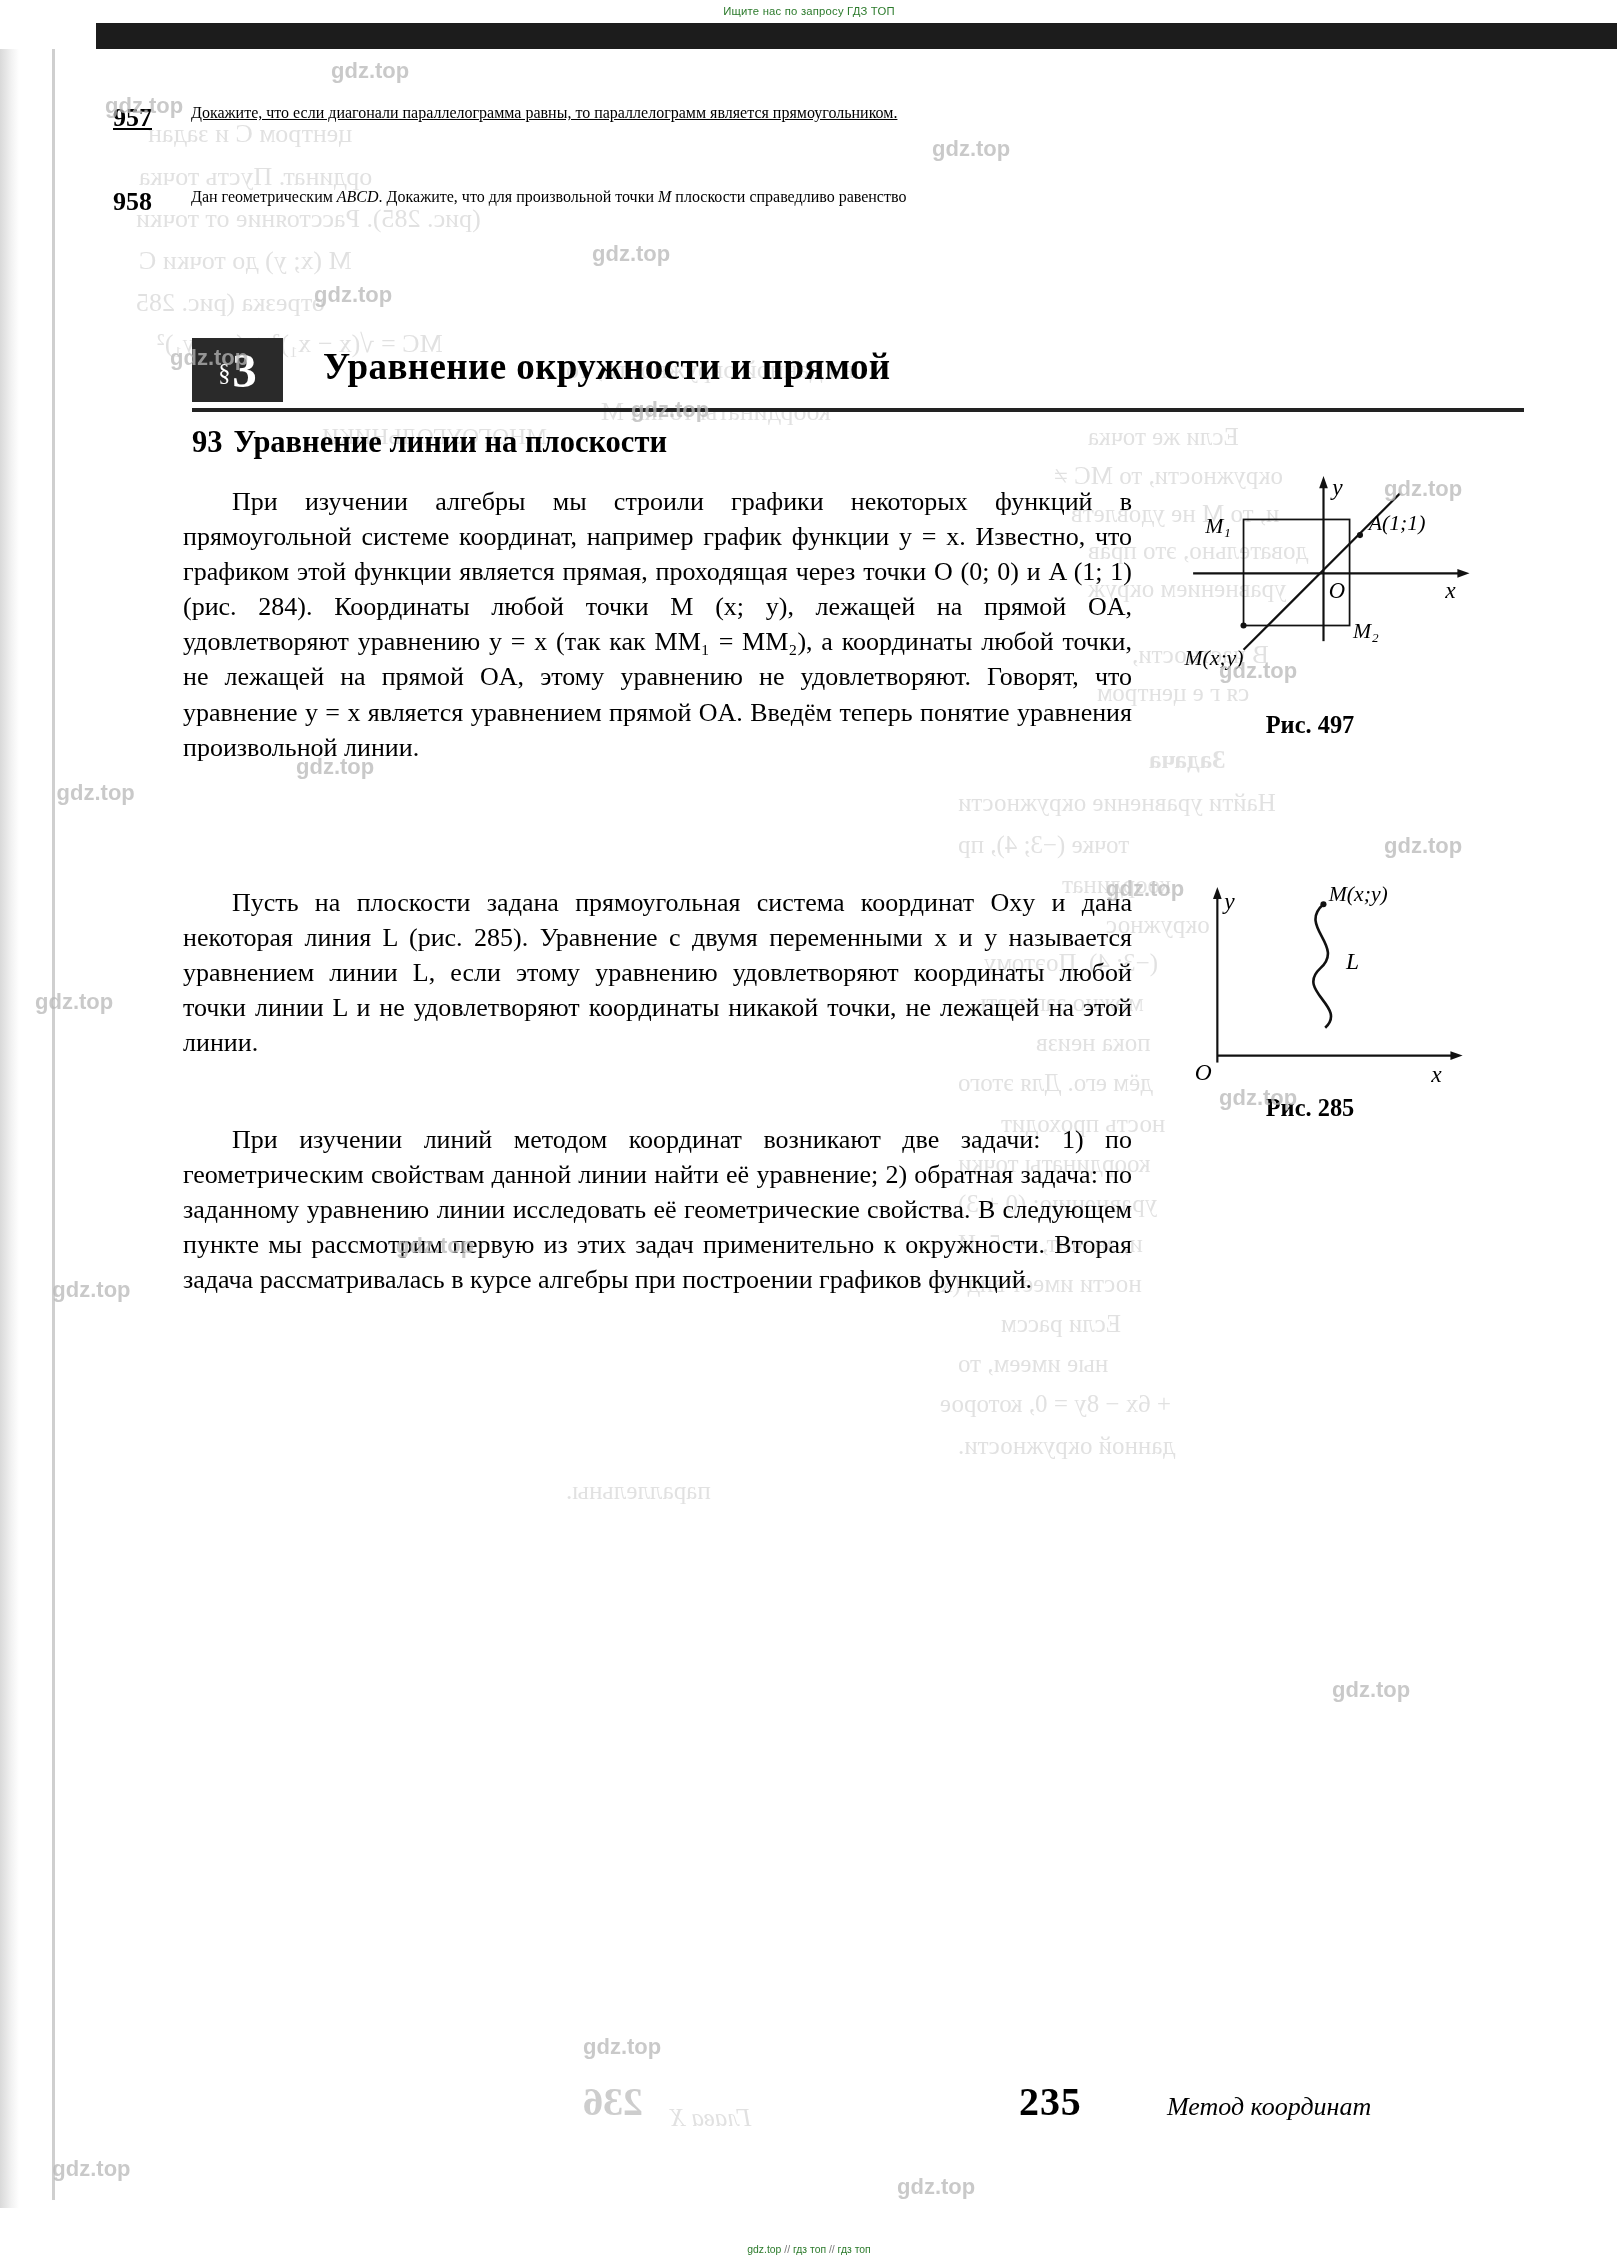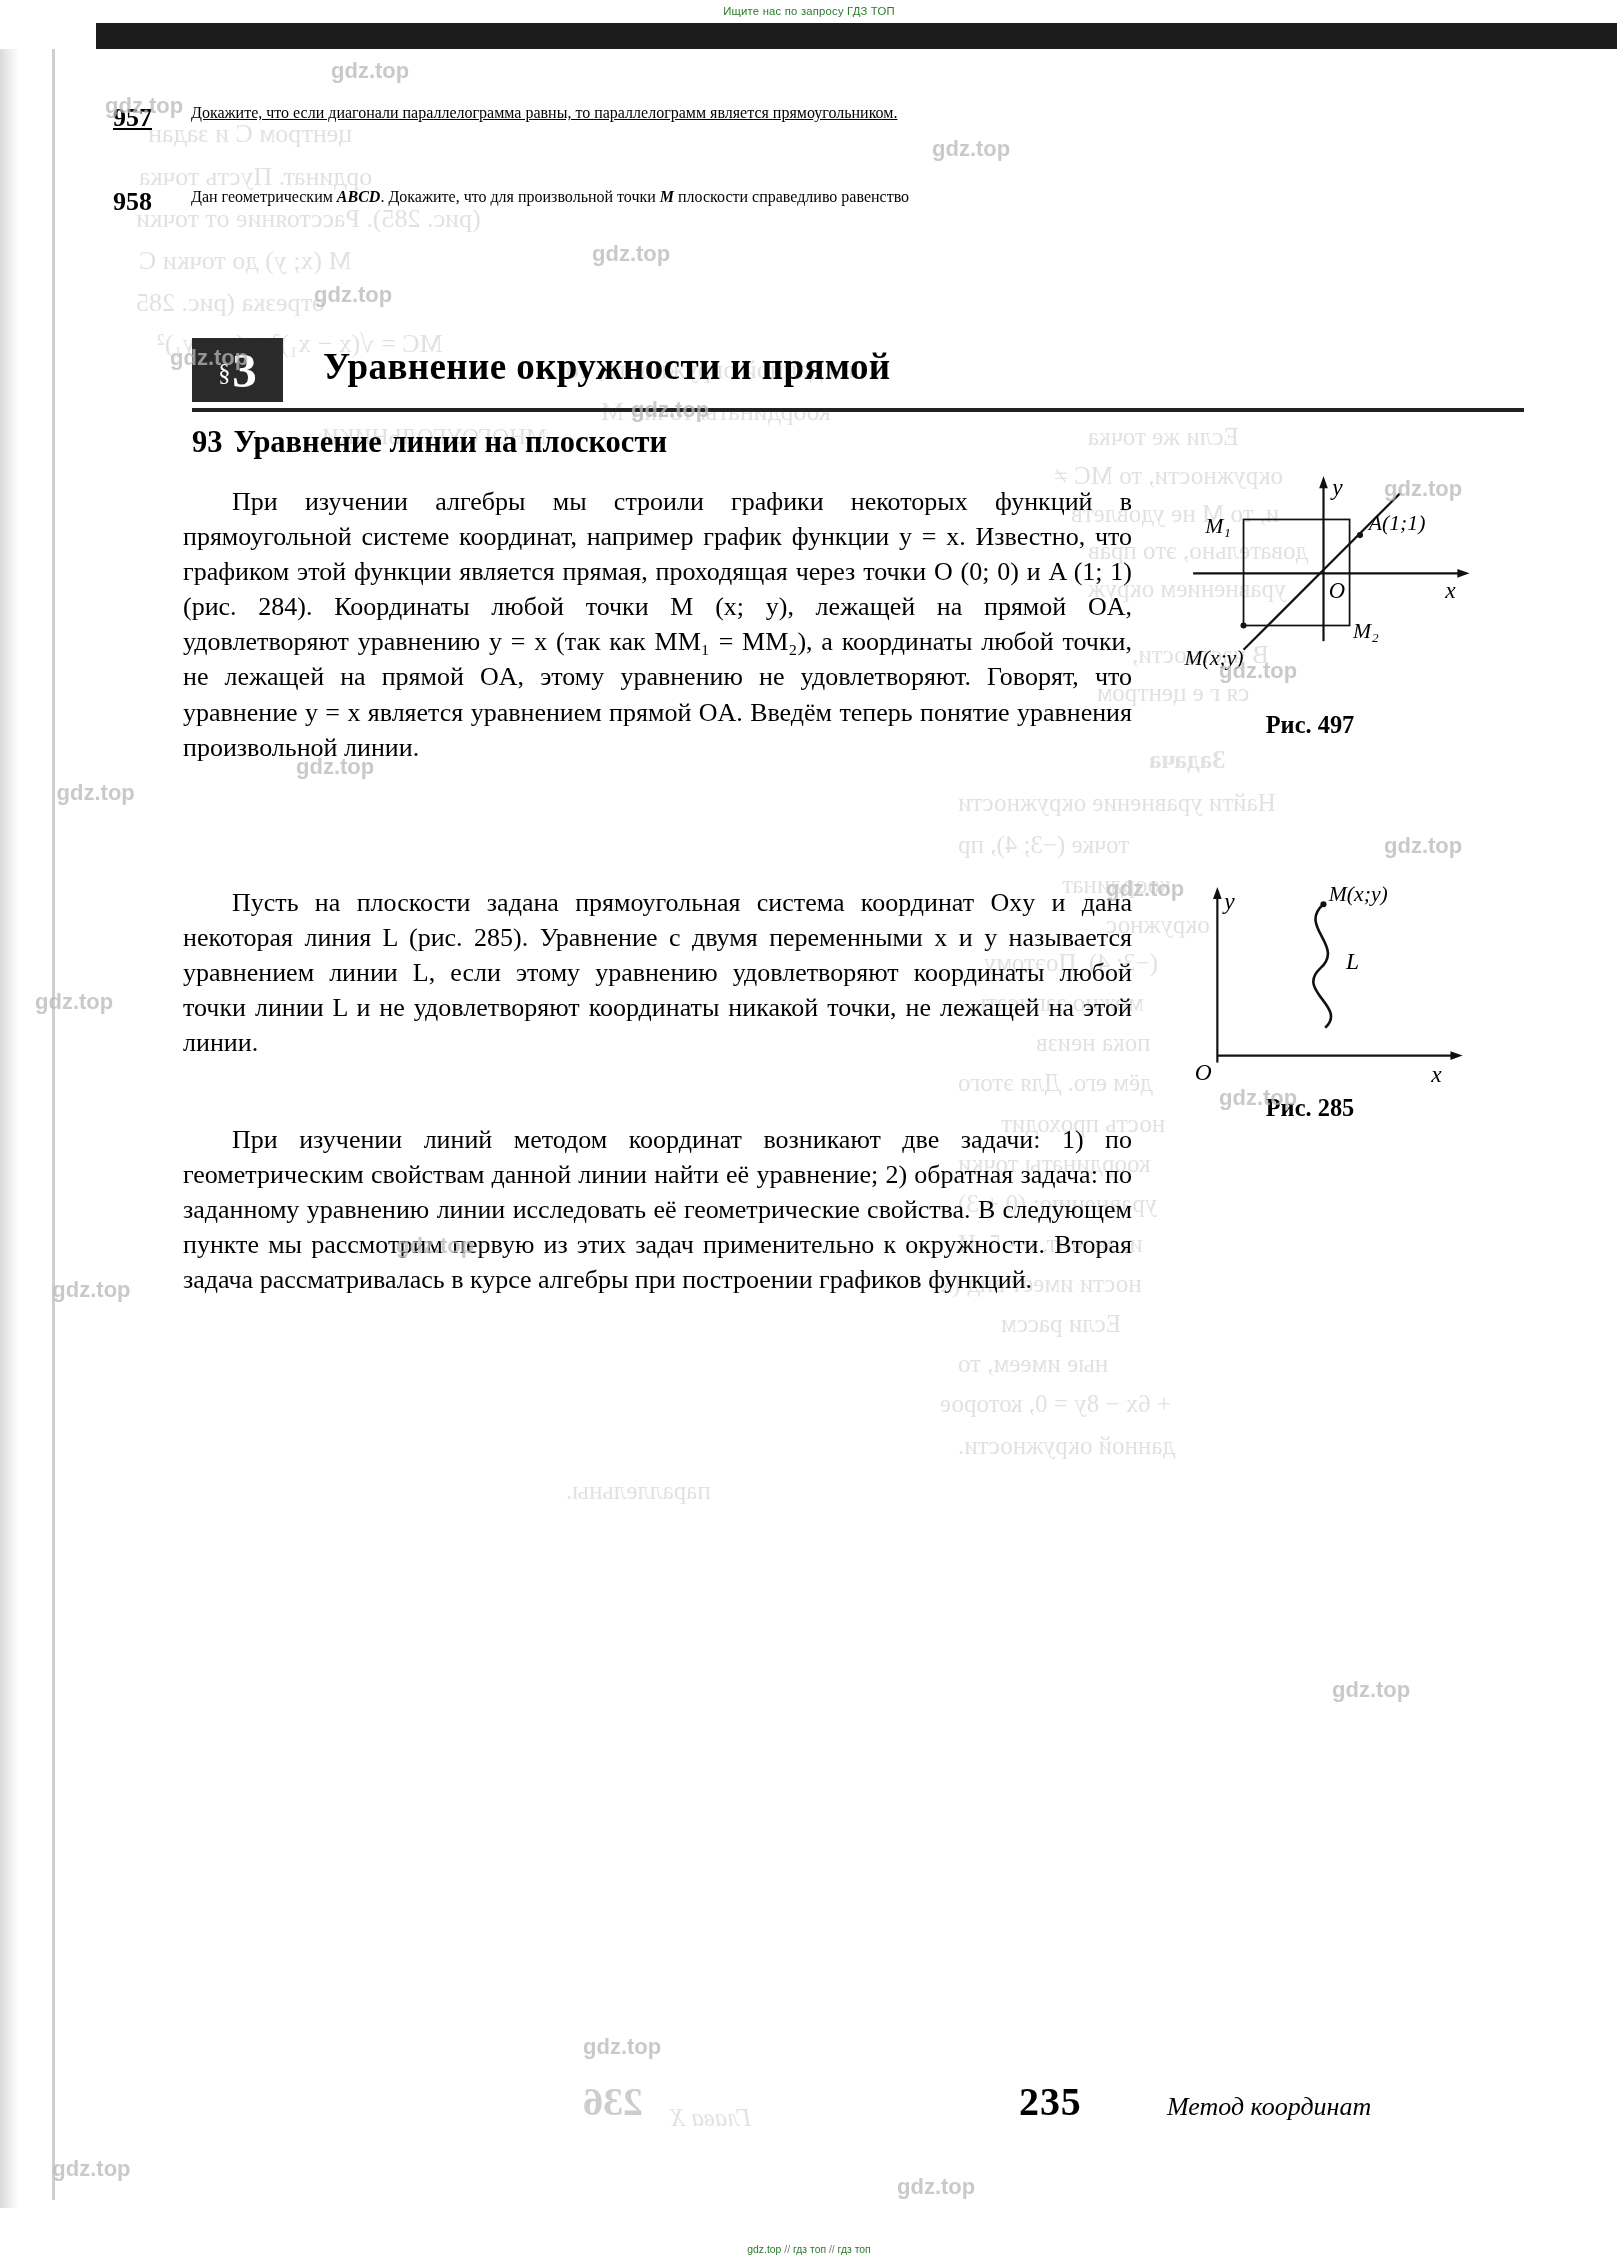--- a/index.html
+++ b/index.html
@@ -116,21 +116,21 @@
     width: 78px;
     flex: none;
   }
   .ex-body {
     font-family: "Liberation Serif", serif;
     font-size: 16px;
     line-height: 1.28;
     width: 1167px;
     text-align: justify;
   }
-  .ex-body i { font-style: italic; font-weight: bold; }
+  .ex-body i { font-style: italic; }
 
   .formula-center {
     position: absolute;
     width: 1480px;
     text-align: center;
     font-family: "Liberation Serif", serif;
     font-style: italic;
     font-size: 27px;
   }
 

